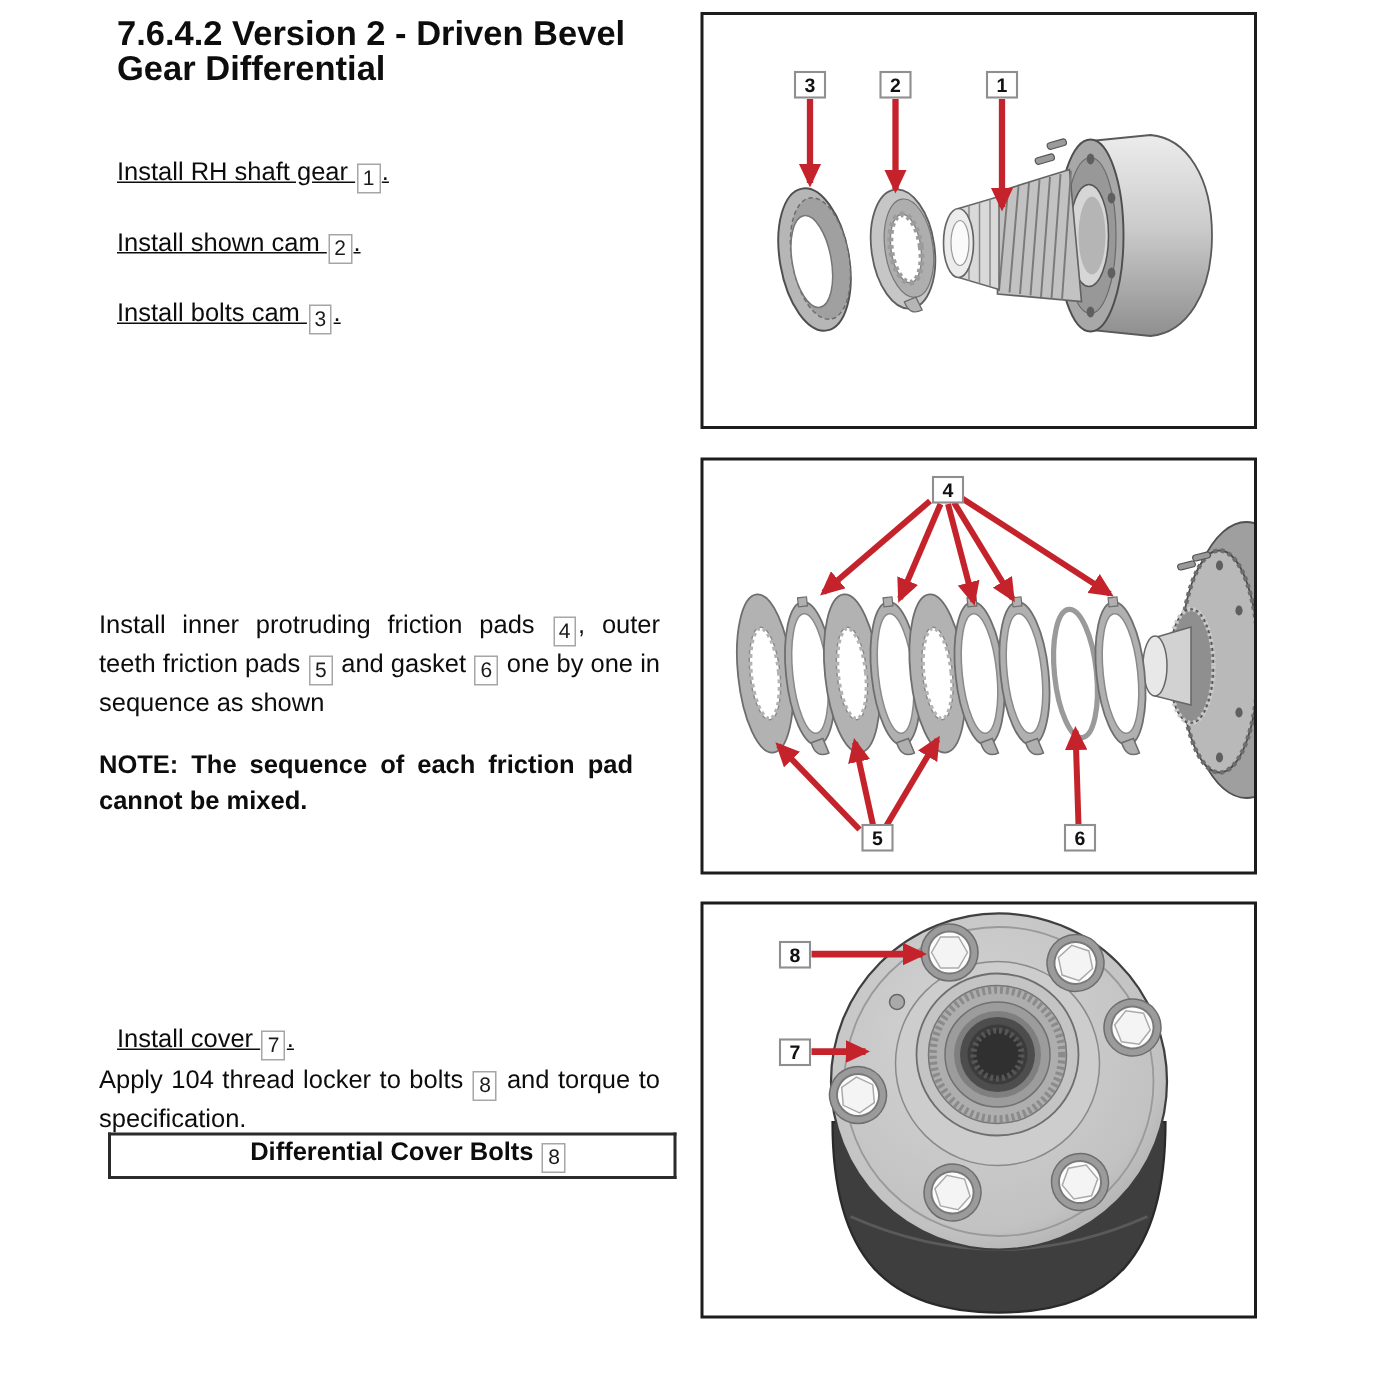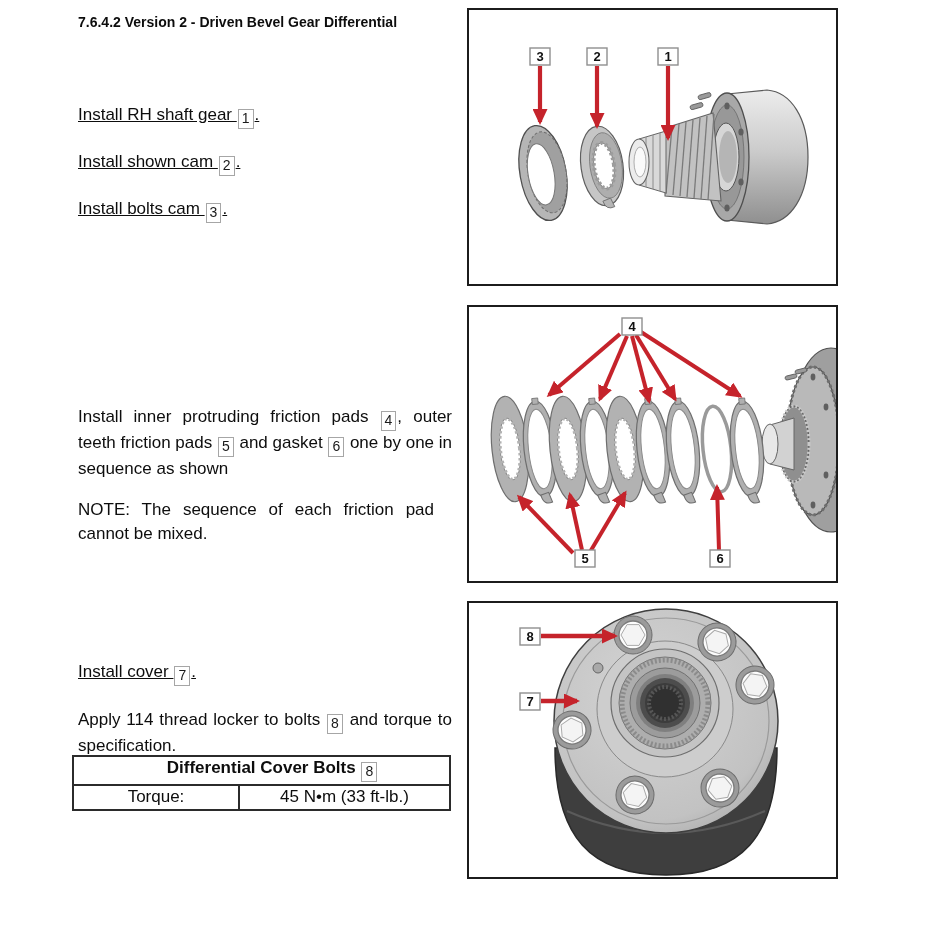--- a/index.html
+++ b/index.html
@@ -4,30 +4,30 @@
 <style>
   * { margin:0; padding:0; box-sizing:border-box; }
   html,body { background:#ffffff; }
   body {
     width:927px; height:927px; position:relative; overflow:hidden;
     font-family:"Liberation Sans", sans-serif; color:#0d0d0d;
   }
   .abs { position:absolute; }
   .heading {
     left:78px; top:11px; width:390px;
-    font-size:14px; font-weight:bold; line-height:23px;
+    font-size:23px; font-weight:bold; line-height:23px;
   }
   .step {
     left:78px; width:374px; font-size:17px; line-height:22px;text-decoration:underline;
   }
   .para-justify {
-    left:78px; width:374px; font-size:17px; line-height:23.5px;
+    left:66px; width:374px; font-size:17px; line-height:23.5px;
     text-align:justify;
   }
-  .note { font-weight:normal; width:356px; }
+  .note { font-weight:bold; width:356px; }
   .ref {
     display:inline-block; min-width:13px; height:20px; line-height:17px;
     padding:0 3px; border:1.5px solid #a6a6a6; background:#fff;
     text-align:center; font-size:14px; font-weight:normal;
     vertical-align:-3px; margin:0 1px; color:#1a1a1a;
   }
   .torque-table {
     position:absolute; left:72px; top:755px; width:379px;
     border-collapse:collapse; font-size:17px; color:#0d0d0d;
   }
@@ -52,32 +52,28 @@
 <p class="abs step" style="top:104px"><span>Install RH shaft gear </span><span class="ref">1</span><span>.</span></p>
 
 <p class="abs step" style="top:151px"><span>Install shown cam </span><span class="ref">2</span><span>.</span></p>
 
 <p class="abs step" style="top:198px"><span>Install bolts cam </span><span class="ref">3</span><span>.</span></p>
 
 <p class="abs para-justify" style="top:405px"><span>Install inner protruding friction pads </span><span class="ref">4</span><span>, outer teeth friction pads </span><span class="ref">5</span><span> and gasket </span><span class="ref">6</span><span> one by one in sequence as shown</span></p>
 
 <p class="abs para-justify note" style="top:498px">NOTE: The sequence of each friction pad cannot be mixed.</p>
 
-<p class="abs step" style="top:661px"><span>Install cover </span><span class="ref">7</span><span>.</span></p>
-
-<p class="abs para-justify" style="top:708px"><span>Apply 114 thread locker to bolts </span><span class="ref">8</span><span> and torque to specification.</span></p>
+<p class="abs step" style="top:682px"><span>Install cover </span><span class="ref">7</span><span>.</span></p>
+
+<p class="abs para-justify" style="top:708px"><span>Apply 104 thread locker to bolts </span><span class="ref">8</span><span> and torque to specification.</span></p>
 
 <table class="torque-table">
   <tbody>
       <tr>
     <td class="hdr" colspan="2"><span>Differential Cover Bolts</span> <span class="ref">8</span></td>
-  </tr>
-  <tr>
-    <td class="cell-label">Torque:</td>
-    <td class="cell-value">45 N•m (33 ft-lb.)</td>
   </tr>
 </tbody>
   </table>
 
 <div class="figbox" id="fig1">
 <svg viewBox="0 0 367 274">
   <defs>
     <marker id="ar1" markerWidth="17" markerHeight="15" refX="13" refY="7.5" orient="auto" markerUnits="userSpaceOnUse">
       <path d="M0,0 L16,7.5 L0,15 Z" fill="#c5232b"></path>
     </marker>

